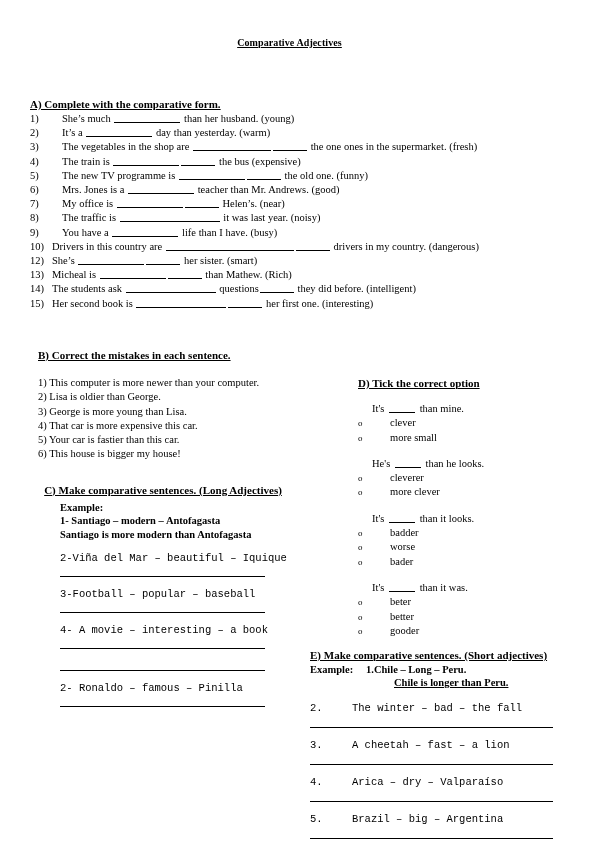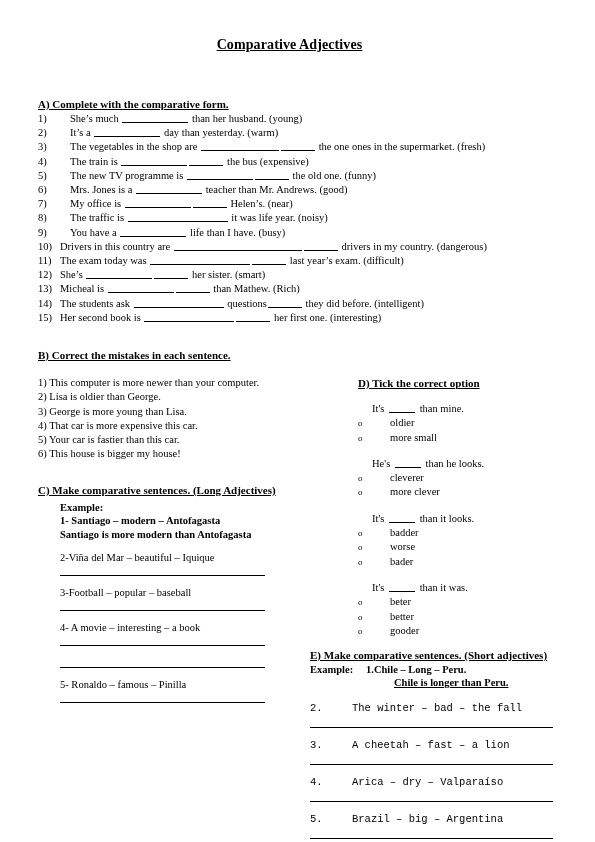--- a/index.html
+++ b/index.html
@@ -20,38 +20,38 @@
     width: 595px;
     height: 842px;
     padding: 0;
     box-sizing: border-box;
   }
 
   
   .title {
     text-align: center;
     font-weight: bold;
-    font-size: 14px;
+    font-size: 10px;
     text-decoration: underline;
     margin: 37px 16px 0 0;
     letter-spacing: 0.1px;
   }
 
   
   .heading {
     font-weight: bold;
     font-size: 11px;
     text-decoration: underline;
     line-height: 14px;
   }
 
   
   .sec-a {
     position: absolute;
-    left: 38px;
+    left: 30px;
     top: 60px;
     width: 525px;
   }
   .sec-a .heading { margin-bottom: 1px; }
   .a-list {
     list-style: none;
     margin: 0;
     padding: 0;
     font-size: 10.5px;
     line-height: 14.2px;
@@ -94,33 +94,34 @@
   .b-list li { padding-left: 0; }
   .sec-b .heading { margin-bottom: 14px; }
 
   
   .sec-c {
     position: absolute;
     left: 38px;
     top: 447px;
     width: 250px;
   }
-  .sec-c .heading { line-height: 13.5px; }
+  .sec-c .heading { line-height: 13.5px; text-align: center; }
   .c-example {
     font-weight: bold;
     font-size: 10.5px;
     line-height: 13.6px;
     margin-top: 3px;
     padding-left: 22px;
   }
   .c-items {
     list-style: none;
     margin: 11px 0 0 0;
     padding: 0 0 0 22px;
     font-size: 10.5px;
+    font-family: Liberation Mono, monospace;
   }
   .c-items li {
     margin-bottom: 11px;
   }
   .answer-line {
     border-bottom: 1px solid #000;
     height: 10px;
     width: 205px;
     margin-top: 2px;
   }
@@ -203,24 +204,23 @@
   <div class="sec-a">
     <div class="heading">A) Complete with the comparative form.</div>
     <ul class="a-list" id="a-list">
         <li><span class="num">1)</span><span>She’s much </span><span class="blank" style="width: 66px;"></span><span> than her husband. (young)</span></li>
         <li><span class="num">2)</span><span>It’s a </span><span class="blank" style="width: 66px;"></span><span> day than yesterday. (warm)</span></li>
         <li><span class="num">3)</span><span>The vegetables in the shop are </span><span class="blank" style="width: 78px;"></span><span class="blank" style="width: 34px;"></span><span> the one ones in the supermarket. (fresh)</span></li>
         <li><span class="num">4)</span><span>The train is </span><span class="blank" style="width: 66px;"></span><span class="blank" style="width: 34px;"></span><span> the bus (expensive)</span></li>
         <li><span class="num">5)</span><span>The new TV programme is </span><span class="blank" style="width: 66px;"></span><span class="blank" style="width: 34px;"></span><span> the old one. (funny)</span></li>
         <li><span class="num">6)</span><span>Mrs. Jones is a </span><span class="blank" style="width: 66px;"></span><span> teacher than Mr. Andrews. (good)</span></li>
         <li><span class="num">7)</span><span>My office is </span><span class="blank" style="width: 66px;"></span><span class="blank" style="width: 34px;"></span><span> Helen’s. (near)</span></li>
-        <li><span class="num">8)</span><span>The traffic is </span><span class="blank" style="width: 100px;"></span><span> it was life year. (noisy)</span></li>
+        <li><span class="num">8)</span><span>The traffic is </span><span class="blank" style="width: 100px;"></span><span> it was last year. (noisy)</span></li>
         <li><span class="num">9)</span><span>You have a </span><span class="blank" style="width: 66px;"></span><span> life than I have. (busy)</span></li>
         <li class="n10"><span class="num">10)</span><span>Drivers in this country are </span><span class="blank" style="width: 128px;"></span><span class="blank" style="width: 34px;"></span><span> drivers in my country. (dangerous)</span></li>
-        <li class="n10"><span class="num">11)</span><span>The exam today was </span><span class="blank" style="width: 100px;"></span><span class="blank" style="width: 34px;"></span><span> last year’s exam. (difficult)</span></li>
         <li class="n10"><span class="num">12)</span><span>She’s </span><span class="blank" style="width: 66px;"></span><span class="blank" style="width: 34px;"></span><span> her sister. (smart)</span></li>
         <li class="n10"><span class="num">13)</span><span>Micheal is </span><span class="blank" style="width: 66px;"></span><span class="blank" style="width: 34px;"></span><span> than Mathew. (Rich)</span></li>
         <li class="n10"><span class="num">14)</span><span>The students ask </span><span class="blank" style="width: 90px;"></span><span> questions</span><span class="blank" style="width: 34px;"></span><span> they did before. (intelligent)</span></li>
         <li class="n10"><span class="num">15)</span><span>Her second book is </span><span class="blank" style="width: 90px;"></span><span class="blank" style="width: 34px;"></span><span> her first one. (interesting)</span></li>
       </ul>
   </div>
 
   <div class="sec-b">
     <div class="heading">B) Correct the mistakes in each sentence.</div>
     <ul class="b-list" id="b-list">
@@ -250,33 +250,33 @@
           <div class="answer-line"></div>
         </li>
         <li>
           <div>4- A movie – interesting – a book</div>
           <div class="answer-line"></div>
         </li>
         <li>
           <div class="answer-line"></div>
         </li>
         <li>
-          <div>5- Ronaldo – famous – Pinilla</div>
+          <div>2- Ronaldo – famous – Pinilla</div>
           <div class="answer-line"></div>
         </li>
       </ul>
   </div>
 
   <div class="sec-d">
     <div class="heading">D) Tick the correct option</div>
     <div style="height:12px"></div>
     <div id="d-groups">
         <div class="d-group">
           <div class="d-stem"><span>It's </span><span class="blank-d"></span><span> than mine.</span></div>
-          <div class="d-opt"><span class="bullet">o</span><span>oldier</span></div>
+          <div class="d-opt"><span class="bullet">o</span><span>clever</span></div>
           <div class="d-opt"><span class="bullet">o</span><span>more small</span></div>
         </div>
         <div class="d-group">
           <div class="d-stem"><span>He's </span><span class="blank-d"></span><span> than he looks.</span></div>
           <div class="d-opt"><span class="bullet">o</span><span>cleverer</span></div>
           <div class="d-opt"><span class="bullet">o</span><span>more clever</span></div>
         </div>
         <div class="d-group">
           <div class="d-stem"><span>It's </span><span class="blank-d"></span><span> than it looks.</span></div>
           <div class="d-opt"><span class="bullet">o</span><span>badder</span></div>

